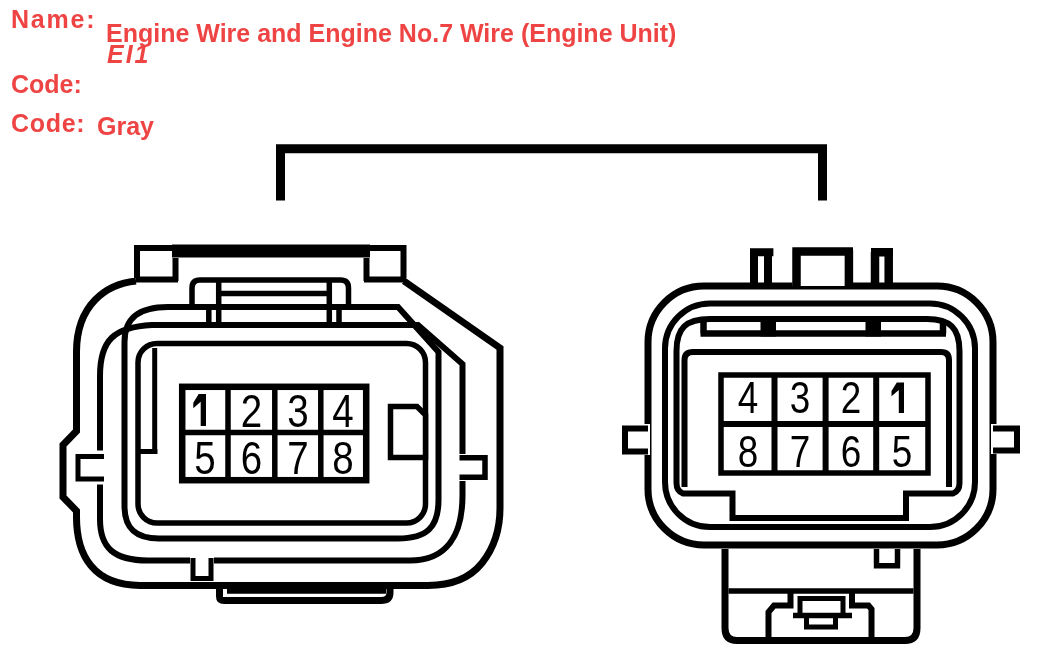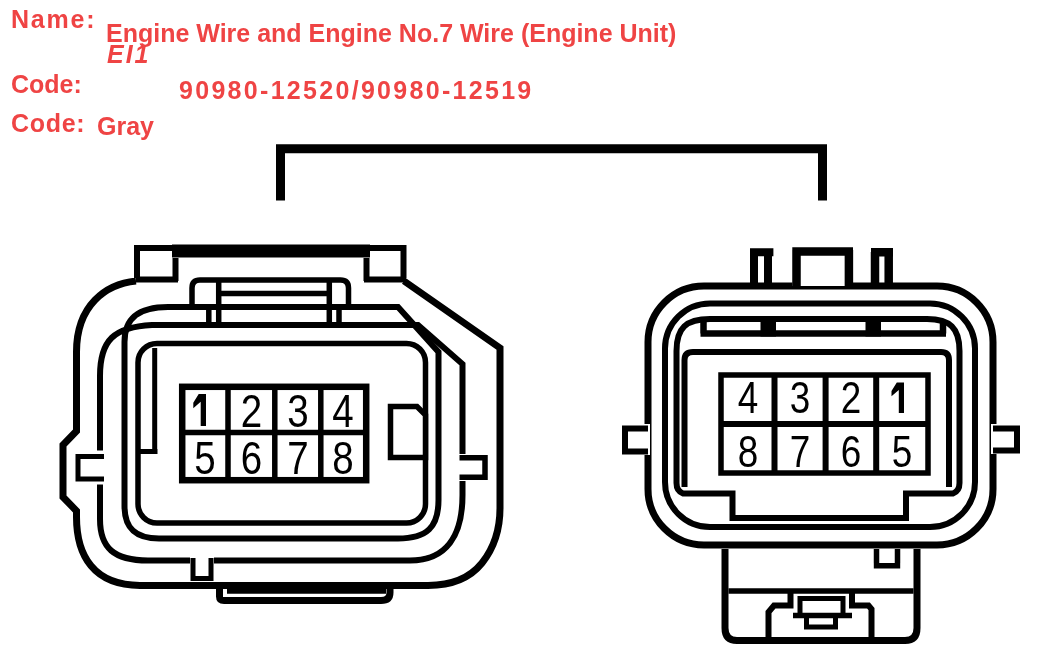--- a/index.html
+++ b/index.html
@@ -119,16 +119,15 @@
   <path d="M768.5,638 V612 L774,605.5 H790.5 V592 M852,592 V605.5 H868.5 L871.5,609 V638" stroke="#000" stroke-width="6"></path>
   <rect x="800" y="598.5" width="43" height="17" fill="#fff" stroke="#000" stroke-width="5"></rect>
   <path d="M793,615.5 H852" stroke="#000" stroke-width="5.5"></path>
   <path d="M806.5,616 V627 H835.5 V616" stroke="#000" stroke-width="5"></path>
 </svg>
 
 <div class="txt" style="left:11px;top:7px;letter-spacing:1.8px;">Name:</div>
 <div class="txt" style="left:106px;top:21px;">Engine Wire and Engine No.7 Wire (Engine Unit)</div>
 <div class="txt" style="left:11px;top:41.5px;margin-top:30px;">Code:</div>
 <div class="txt" style="left:107px;top:41.5px;letter-spacing:2px;font-style:italic;">EI1</div>
-<div class="txt" style="left:179px;top:78px;letter-spacing:2.3px;">90980-12520/90980-12519</div>
 <div class="txt" style="left:11px;top:110.5px;letter-spacing:0.7px;">Code:</div>
 <div class="txt" style="left:97px;top:114px;">Gray</div>
 </div>
 
 </body></html>

